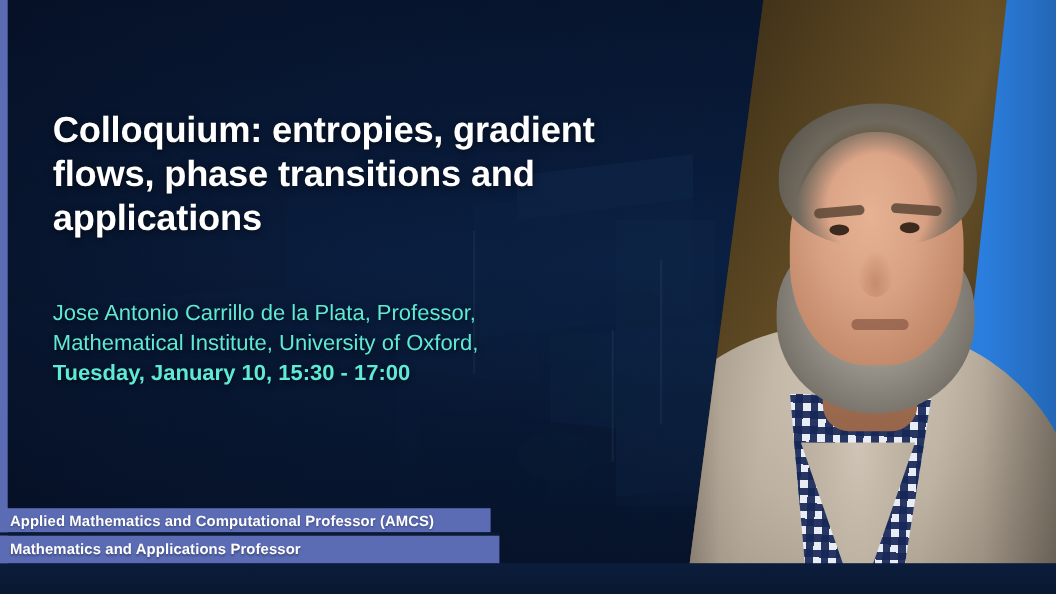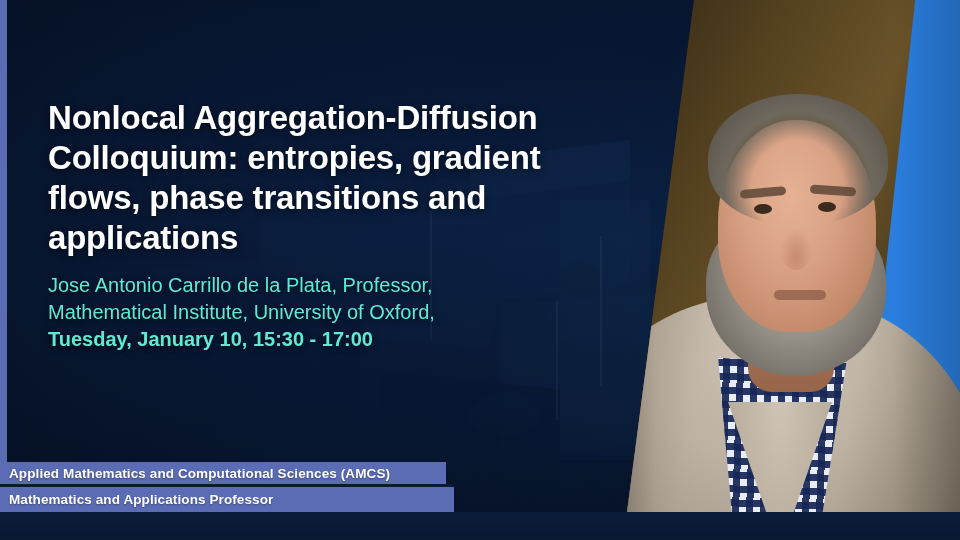--- a/index.html
+++ b/index.html
@@ -241,34 +241,33 @@
     <div class="eye lft"></div>
     <div class="eye rgt"></div>
     <div class="nose"></div>
     <div class="mouth"></div>
     <div class="ph-shadow"></div>
   </div>
 
   <div class="left-strip"></div>
 
   <div class="headline">
-    <div>Nonlocal Aggregation-Diffusion</div>
     <div>Colloquium: entropies, gradient</div>
     <div>flows, phase transitions and</div>
     <div>applications</div>
   </div>
 
   <div class="details">
     <div>Jose Antonio Carrillo de la Plata, Professor,</div>
     <div>Mathematical Institute, University of Oxford,</div>
     <div class="bold">Tuesday, January 10, 15:30 - 17:00</div>
   </div>
 
   <div class="below-band"></div>
   <div class="banner banner-1">
-    <span>Applied Mathematics and Computational Sciences (AMCS)</span>
+    <span>Applied Mathematics and Computational Professor (AMCS)</span>
   </div>
   <div class="banner-gap"></div>
   <div class="banner banner-2">
     <span>Mathematics and Applications Professor</span>
   </div>
 
 </div>
 
 </body></html>

